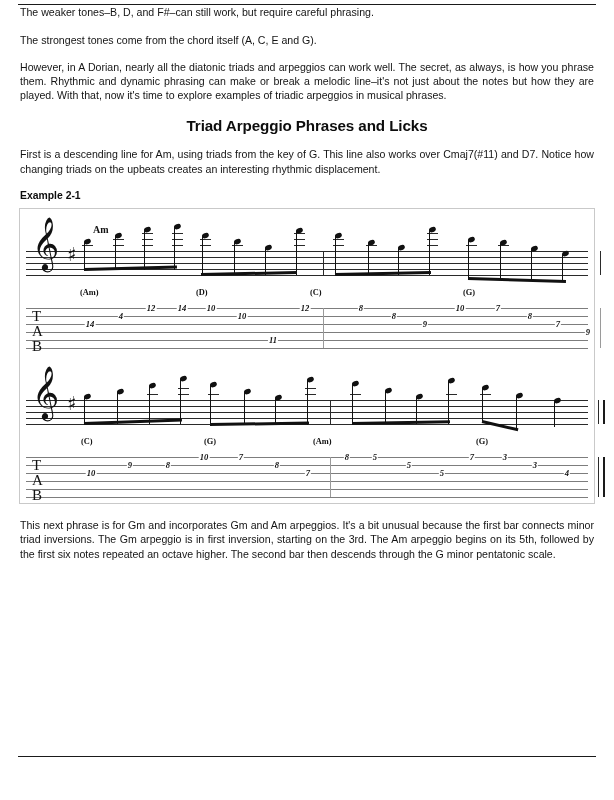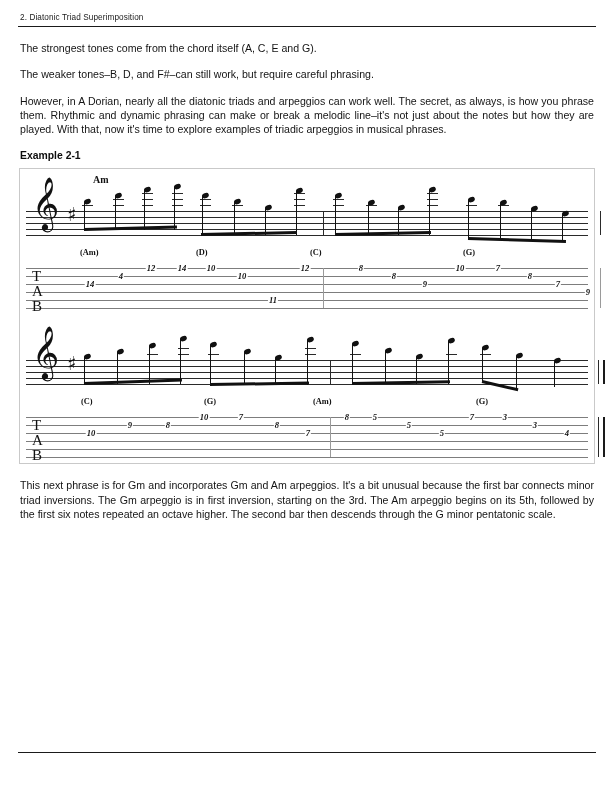--- a/index.html
+++ b/index.html
@@ -202,38 +202,39 @@
     justify-content: space-between;
     font-size: 8.6px;
     color: #1a1a1a;
   }
 </style>
 </head>
 <body>
 
 <div class="page">
 
-  <div class="runhead">2. Diatonic Triad Superimposition</div>
   <div class="runhead-rule"></div>
 
   <div class="body-wrap">
+    <p class="para single">The weaker tones–B, D, and F#–can still work, but require careful phrasing.</p>
     <p class="para single gap-top">The strongest tones come from the chord itself (A, C, E and G).</p>
-    <p class="para single">The weaker tones–B, D, and F#–can still work, but require careful phrasing.</p>
     <p class="para">However, in A Dorian, nearly all the diatonic triads and arpeggios can work well. The secret, as always, is how you phrase them. Rhythmic and dynamic phrasing can make or break a melodic line–it's not just about the notes but how they are played. With that, now it's time to explore examples of triadic arpeggios in musical phrases.</p>
 
-
+    <h2 class="section-title">Triad Arpeggio Phrases and Licks</h2>
+
+    <p class="para">First is a descending line for Am, using triads from the key of G. This line also works over Cmaj7(#11) and D7. Notice how changing triads on the upbeats creates an interesting rhythmic displacement.</p>
 
     <p class="example-label">Example 2-1</p>
   </div>
 
   <div class="music-frame">
 
     <div class="system s1">
 
-      <span class="chordtop" style="left:73px; top:2px;">Am</span>
+      <span class="chordtop" style="left:73px; top:12px;">Am</span>
 
       <div class="staff">
         <div class="stline" style="top:39px; left:6px; right:6px;"></div>
         <div class="stline" style="top:45px; left:6px; right:6px;"></div>
         <div class="stline" style="top:51px; left:6px; right:6px;"></div>
         <div class="stline" style="top:57px; left:6px; right:6px;"></div>
         <div class="stline" style="top:63px; left:6px; right:6px;"></div>
         <div class="barline" style="left:303px; top:39px; height:24px;"></div>
         <div class="barline" style="left:580px; top:39px; height:24px;"></div>
 

